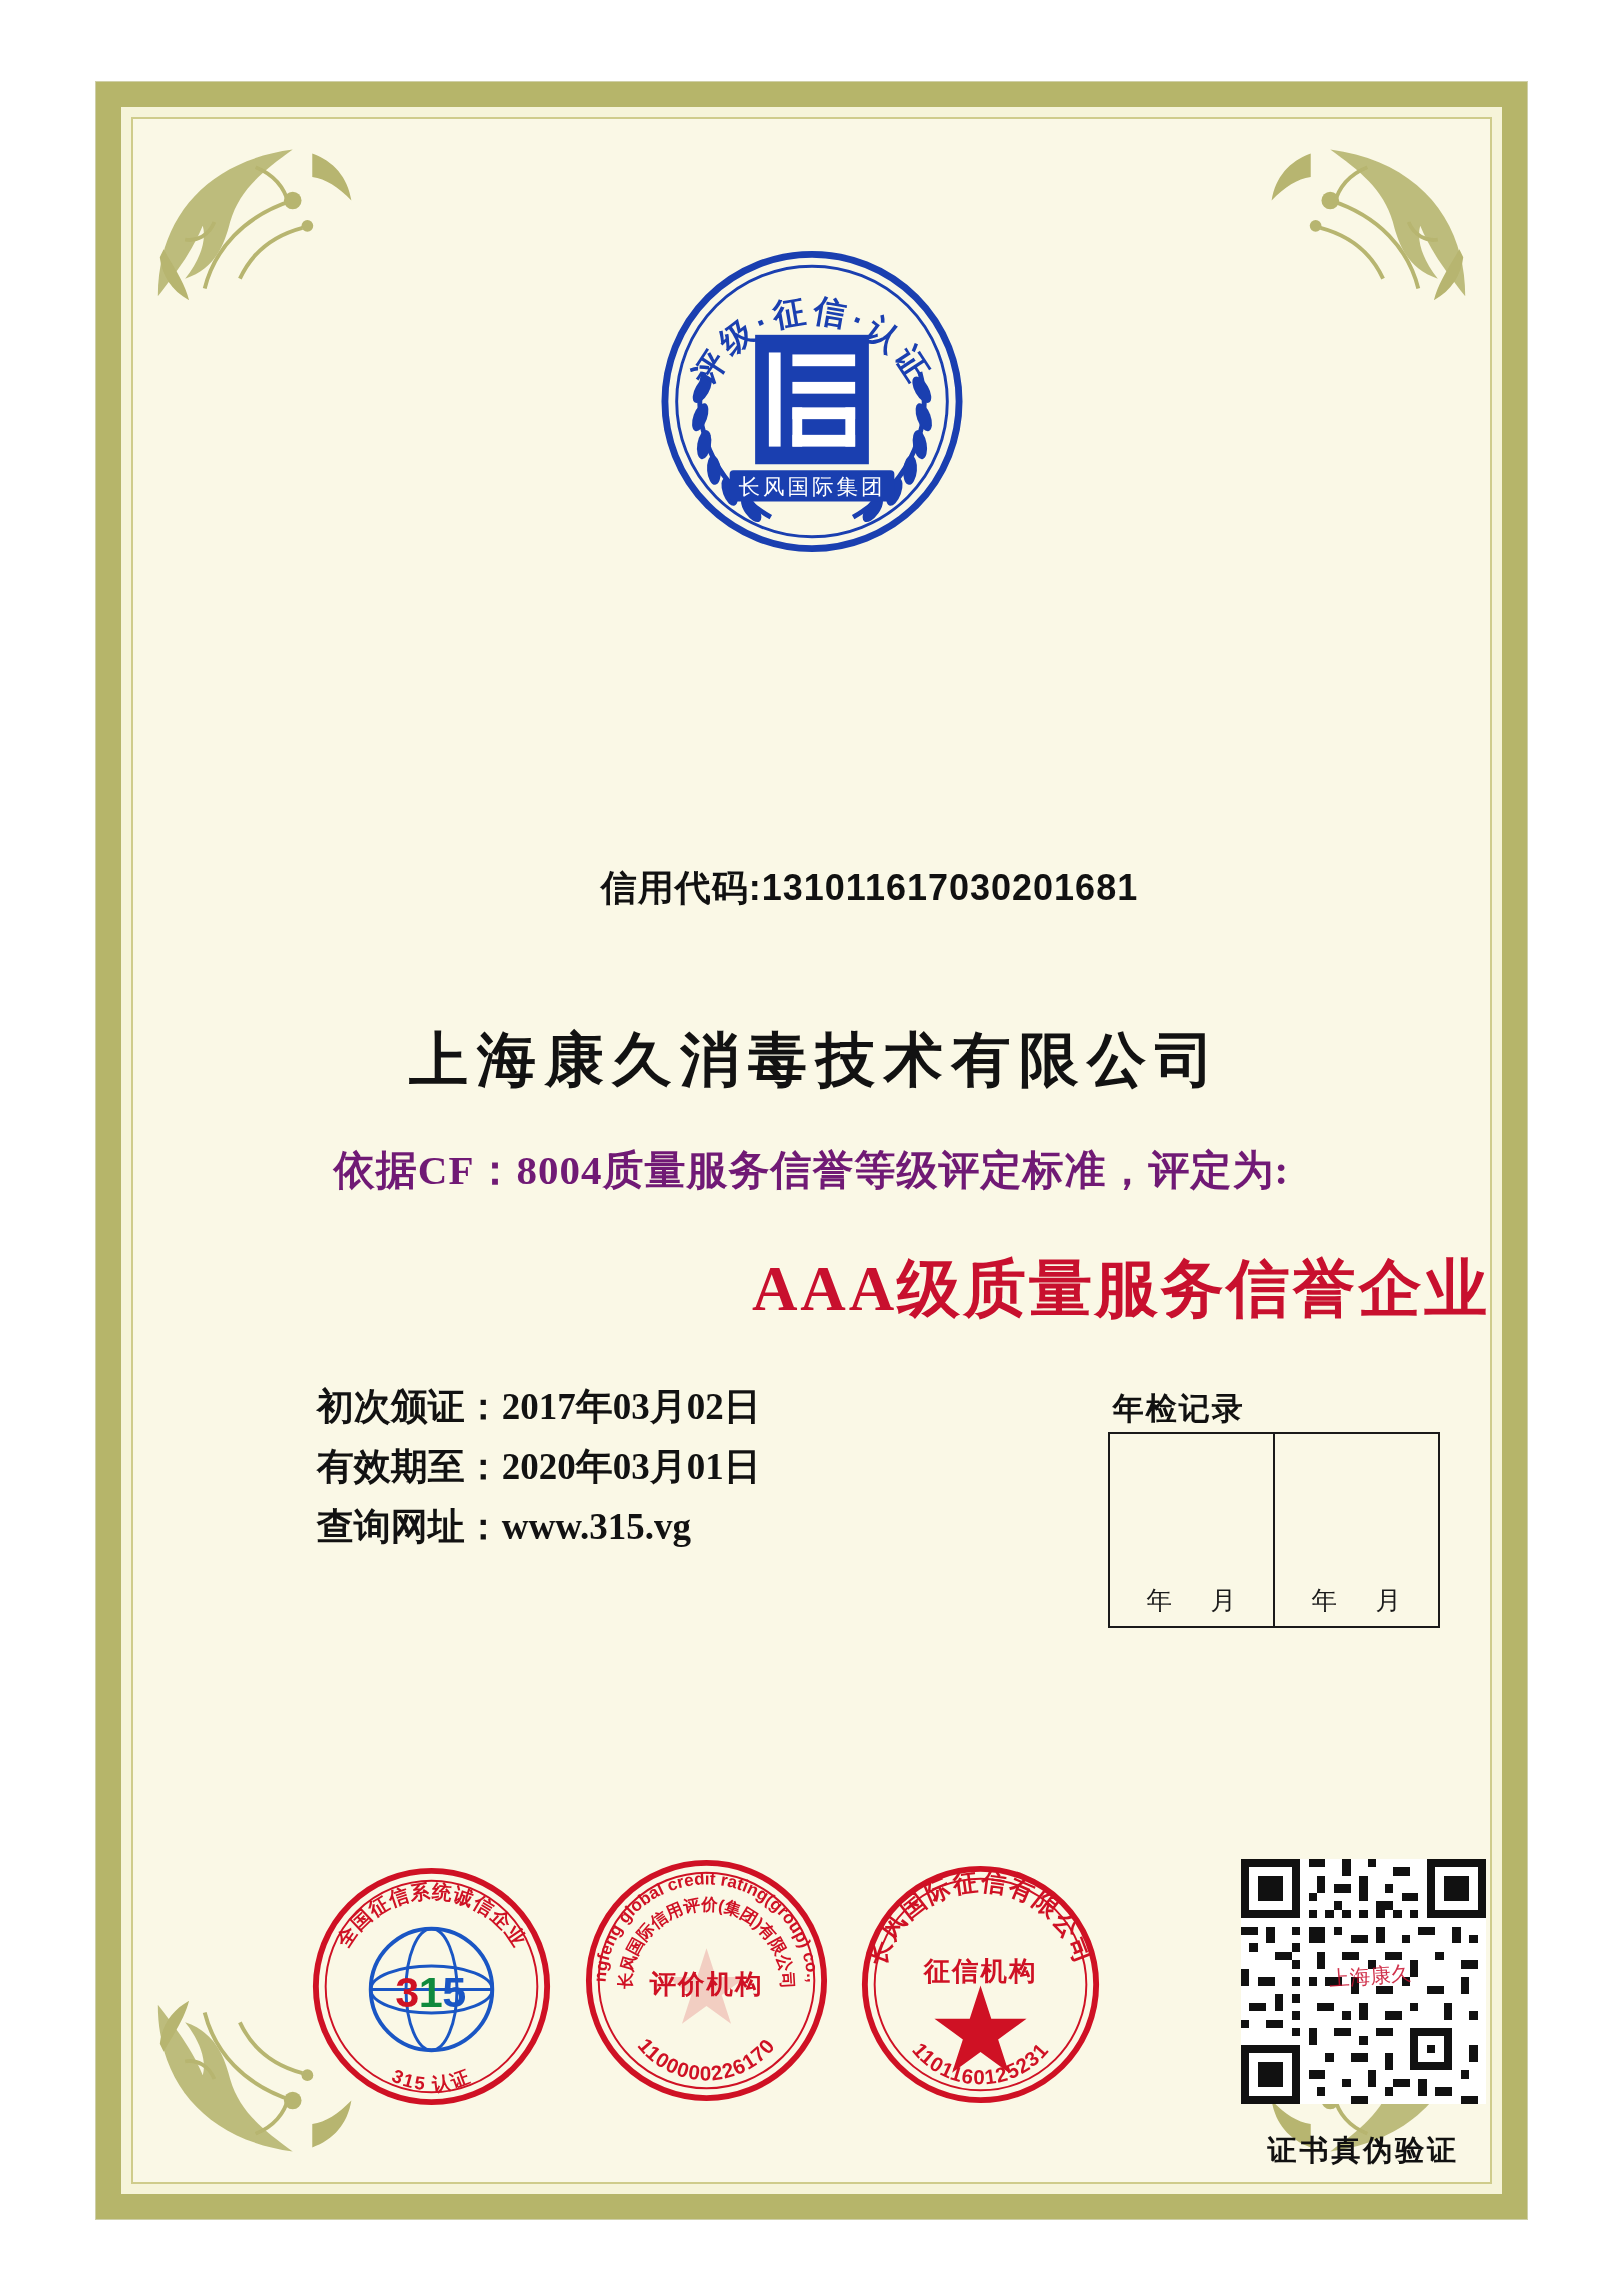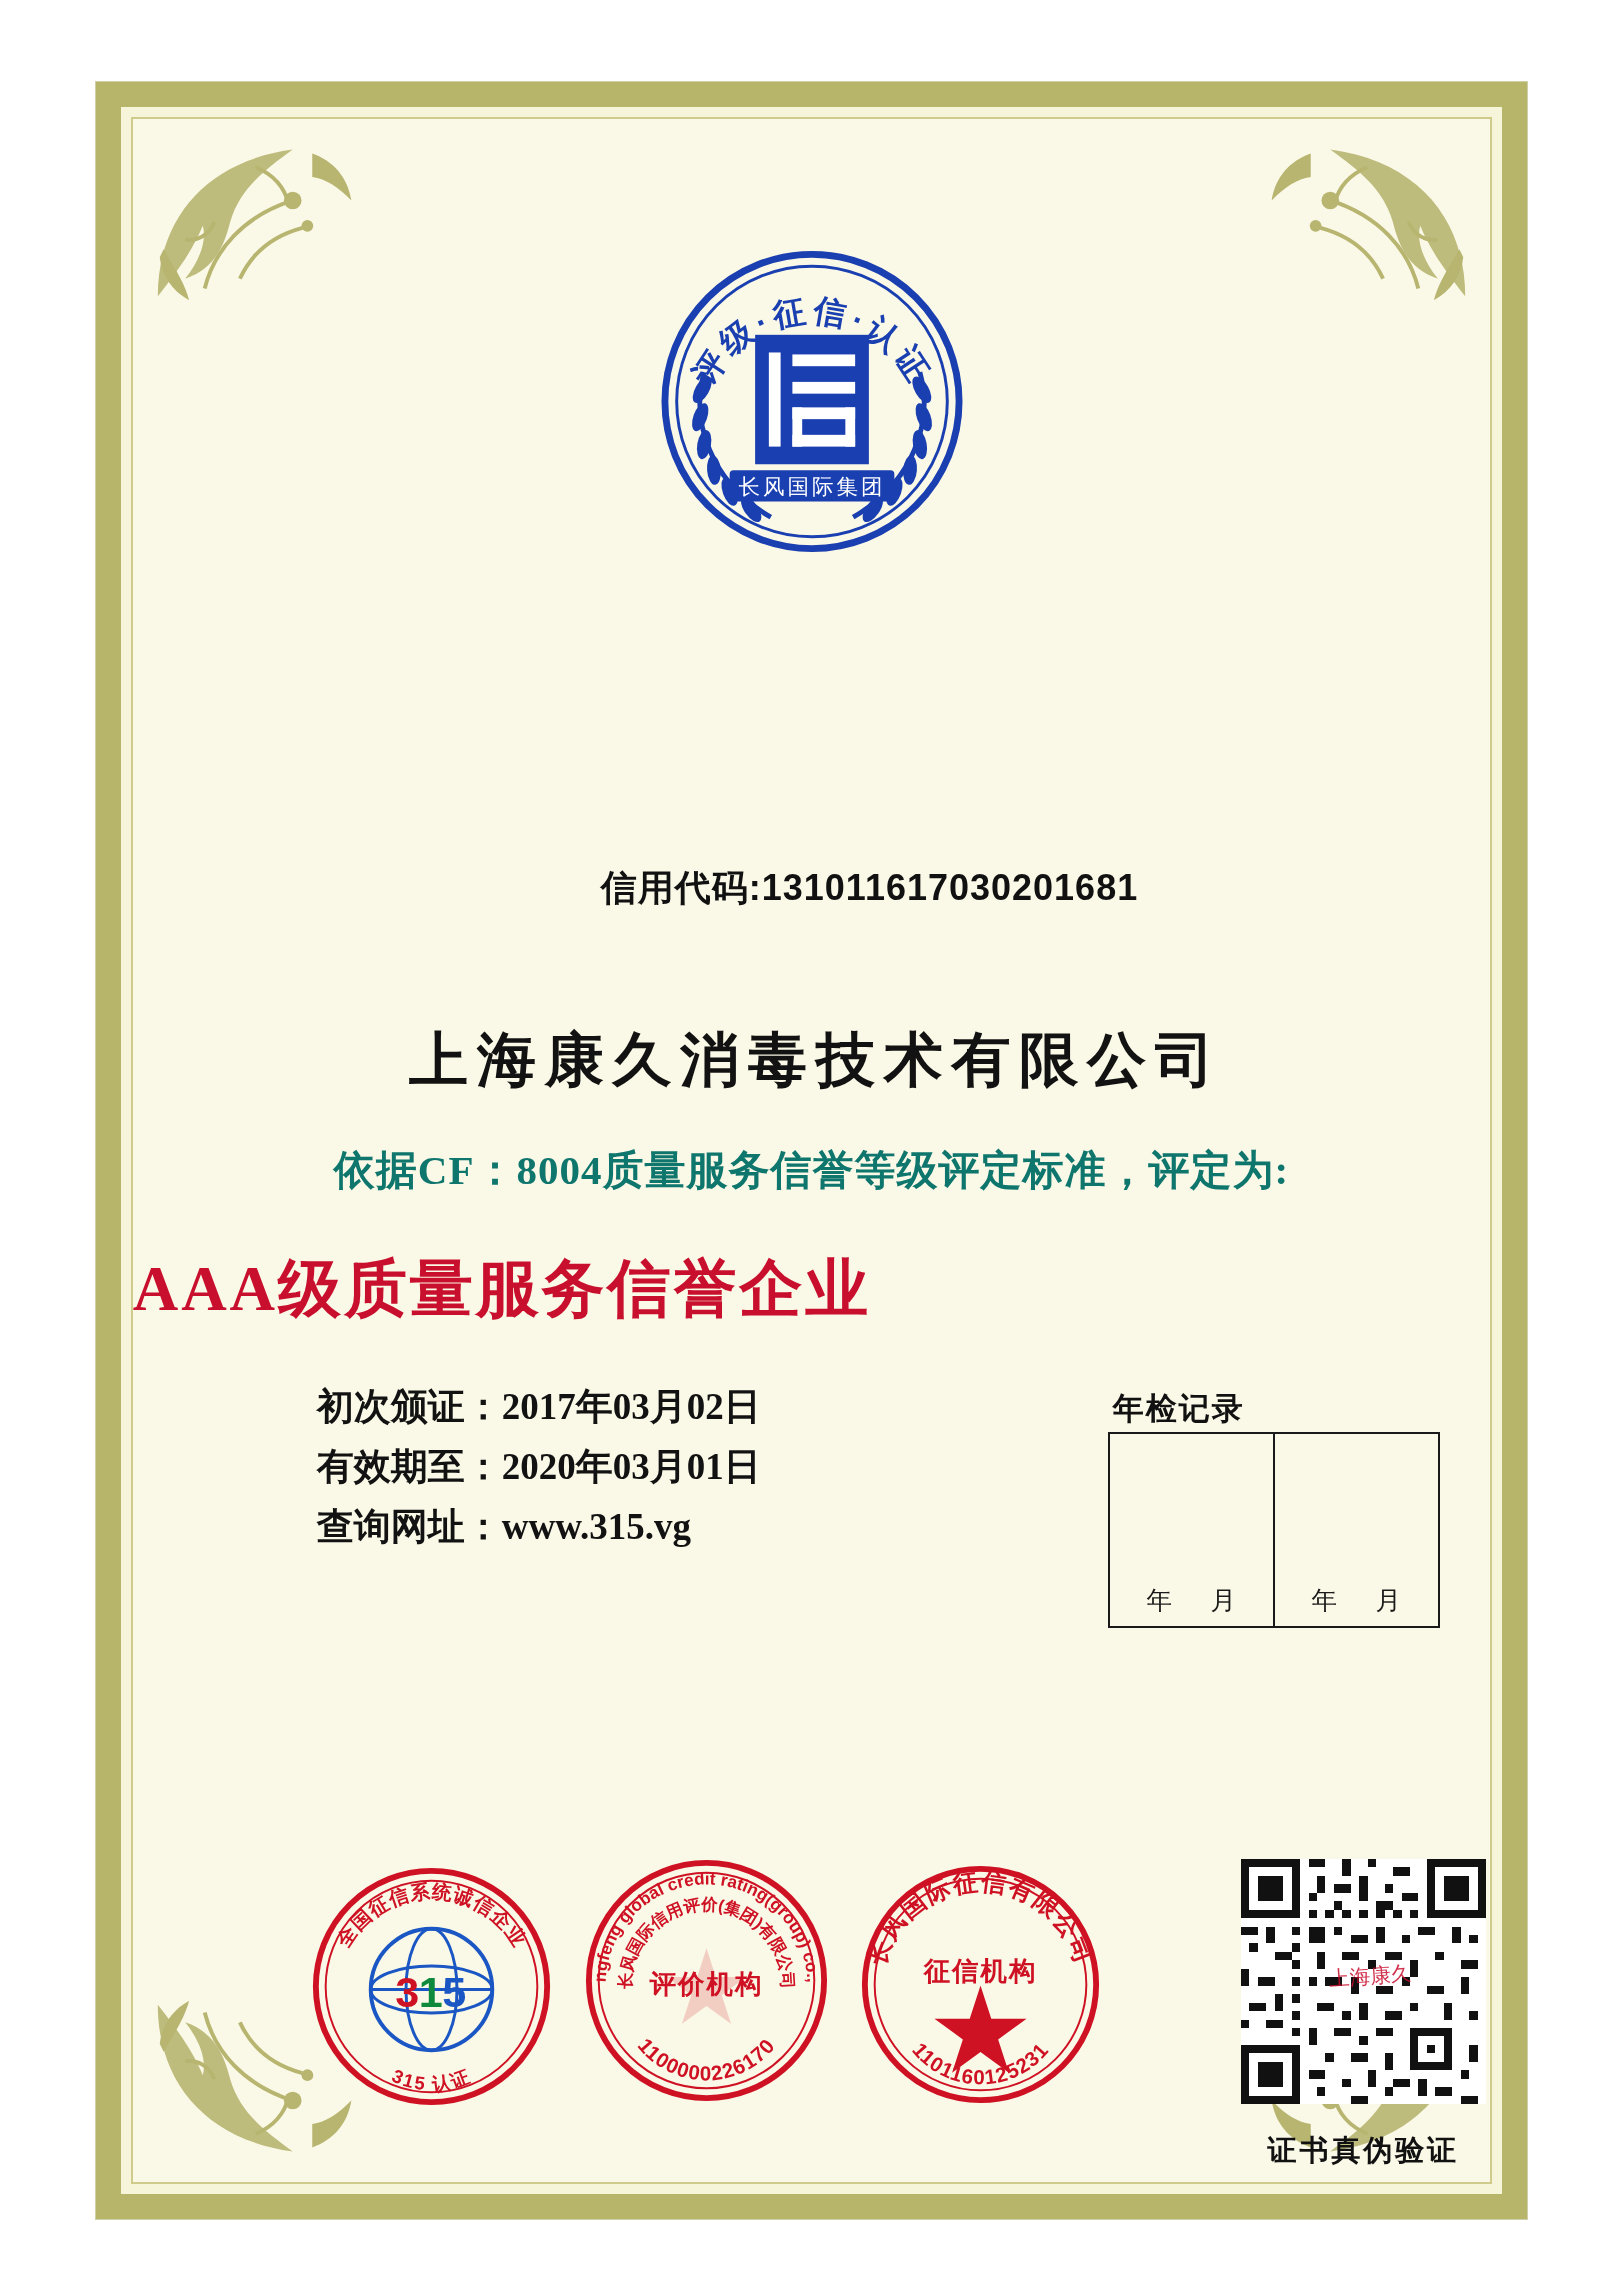--- a/index.html
+++ b/index.html
@@ -110,29 +110,29 @@
   }
 
   .standard-line {
     position: absolute;
     top: 1024px;
     left: 0; right: 0;
     text-align: center;
     font-family: "Liberation Serif", serif;
     font-weight: bold;
     font-size: 41px;
-    color: #0f766e;
+    color: #701a75;
     letter-spacing: 1px;
   }
 
   .grade-line {
     position: absolute;
     top: 1127px;
     left: 0; right: 0;
-    text-align: left;
+    text-align: right;
     font-family: "Liberation Serif", serif;
     font-weight: bold;
     font-size: 63px;
     letter-spacing: 2.9px;
     color: #c8102e;
   }
 
   
   .info-block {
     position: absolute;

